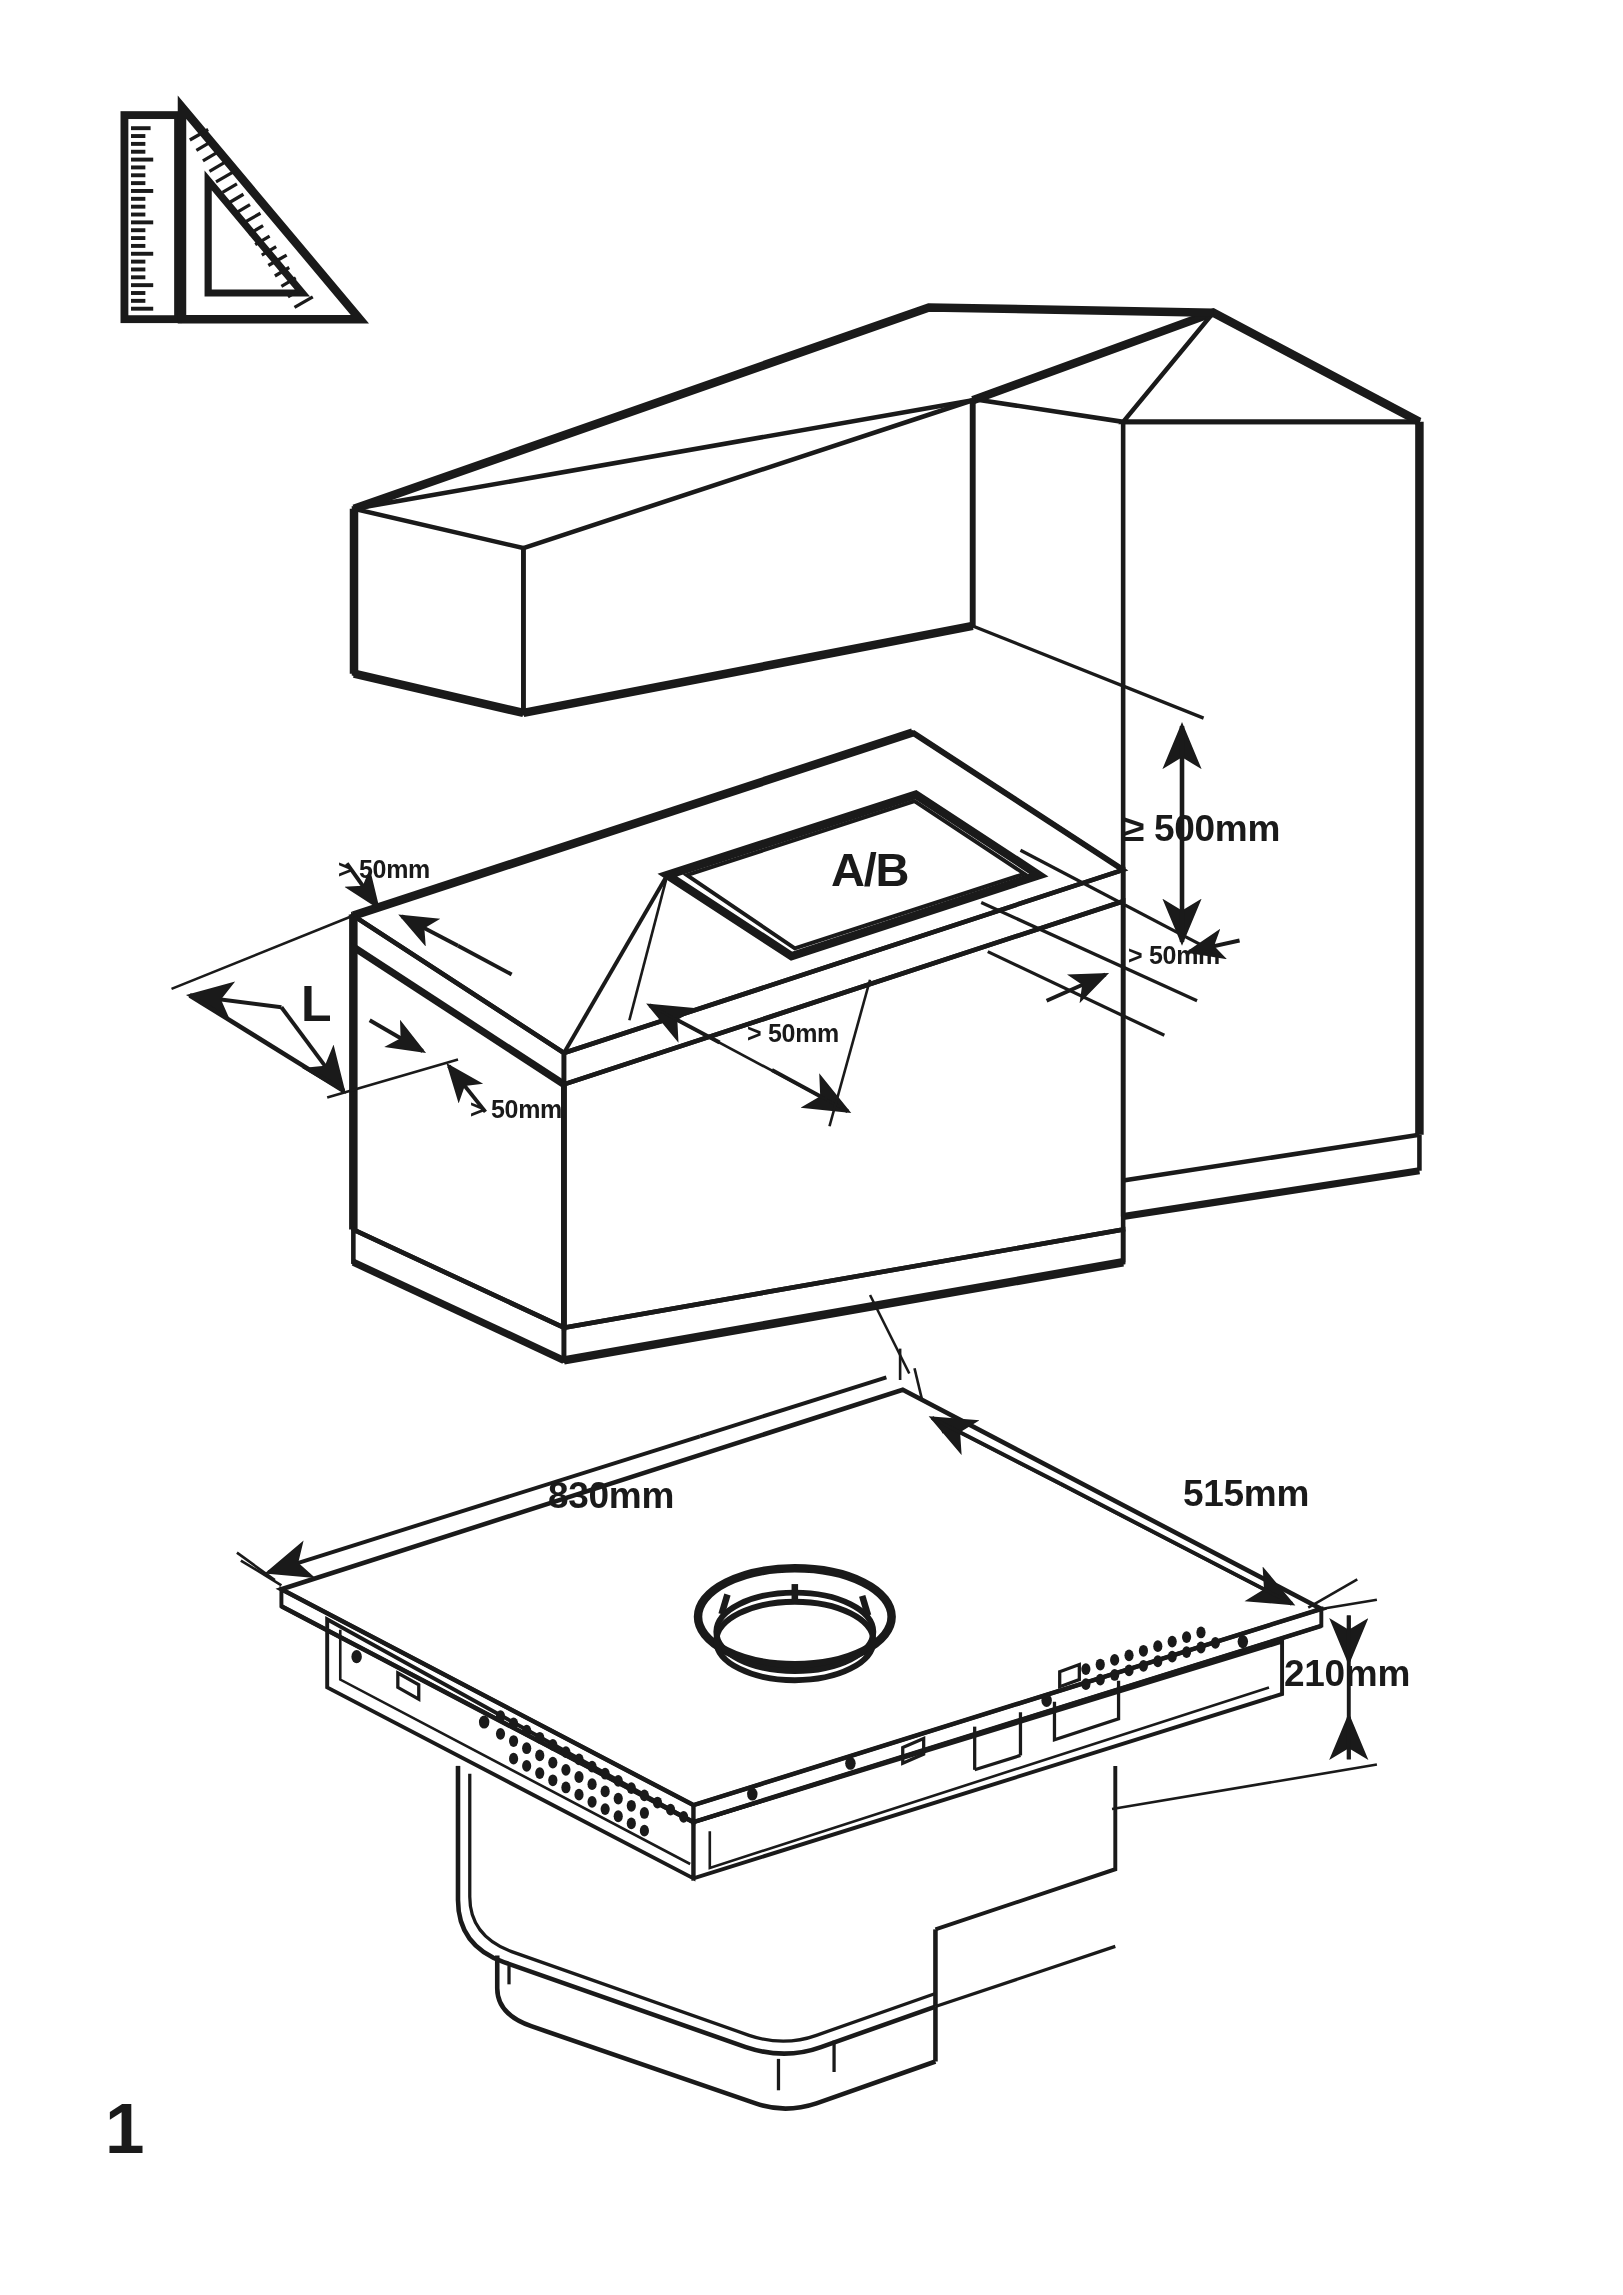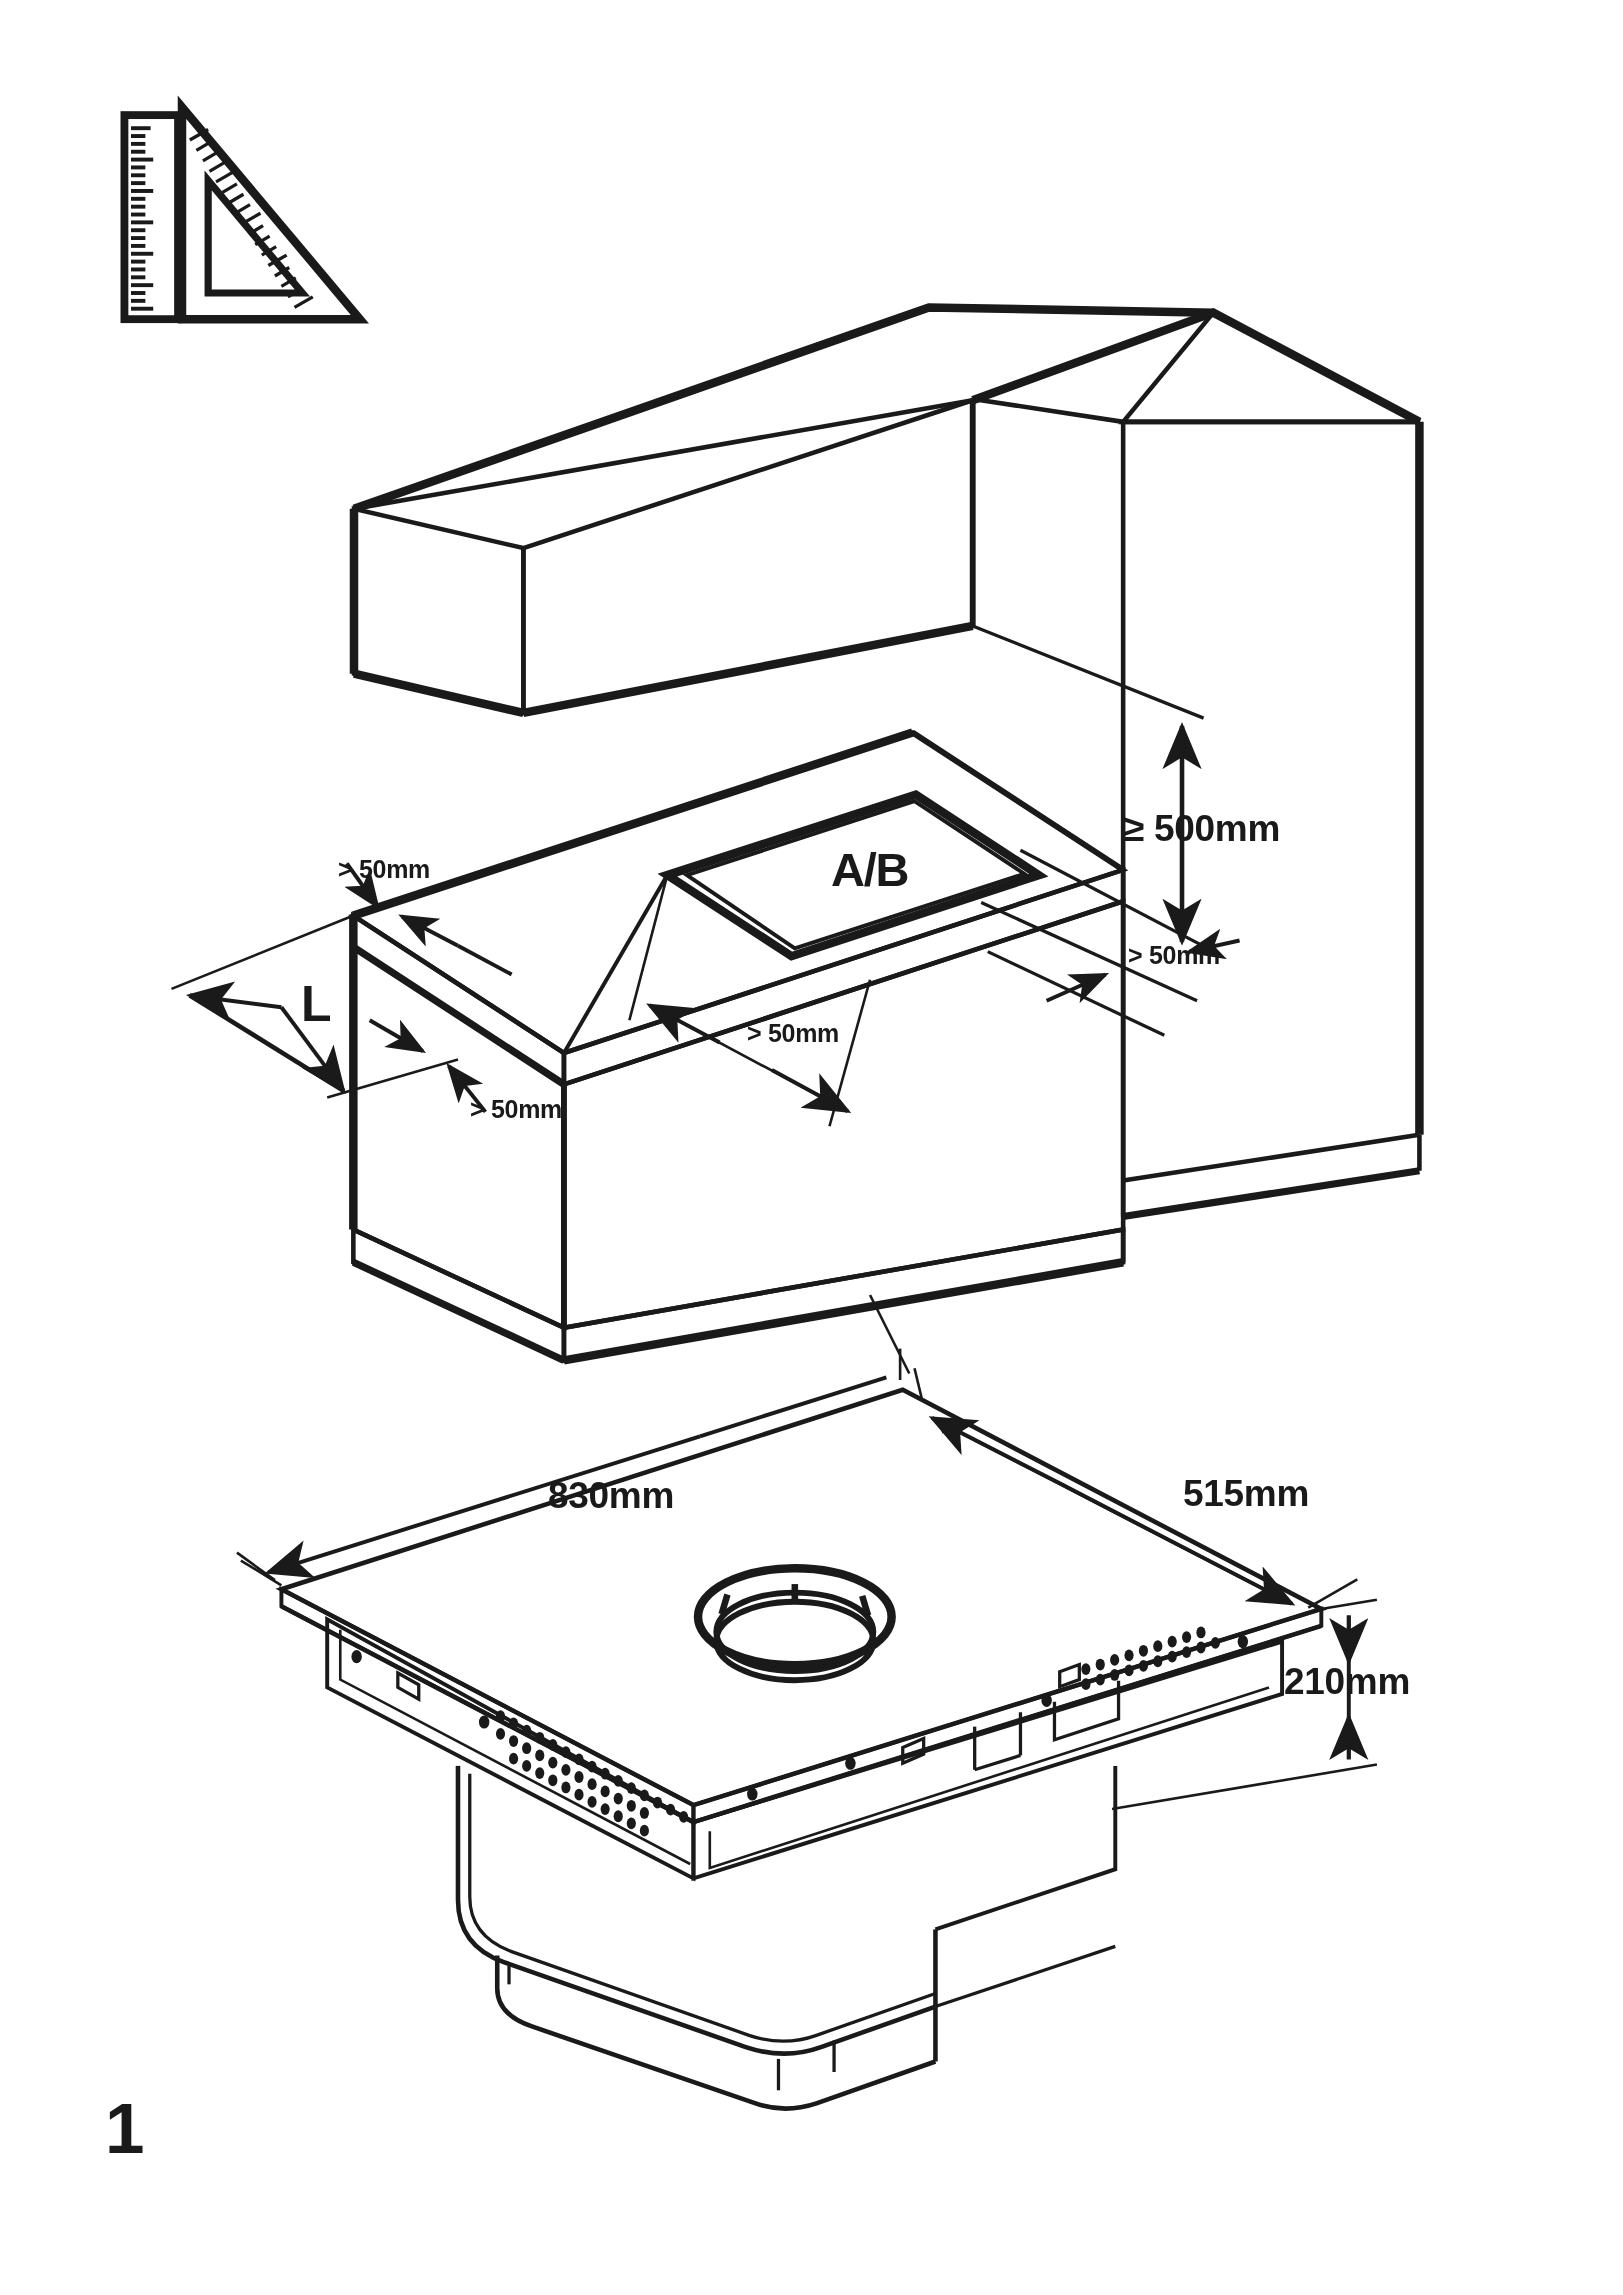--- a/index.html
+++ b/index.html
@@ -393,18 +393,18 @@
   <div class="dimlabel sz-big" style="left:1124px; top:810px;">≥ 500mm</div>
 
   <div class="dimlabel sz-ab" style="left:795px; top:846px;margin-left:36px;">A/B</div>
 
   <div class="dimlabel sz-L" style="left:301px; top:979px;">L</div>
 
   <div class="dimlabel sz-big" style="left:548px; top:1477px;">830mm</div>
 
   <div class="dimlabel sz-big" style="left:1157px; top:1475px;margin-left:26px;">515mm</div>
 
-  <div class="dimlabel sz-big" style="left:1284px; top:1655px;margin-top:8px;">210mm</div>
+  <div class="dimlabel sz-big" style="left:1284px; top:1655px;">210mm</div>
 
   <div class="dimlabel sz-page" style="left:105px; top:2093px;">1</div>
 
 </div>
 
 
 </body></html>

